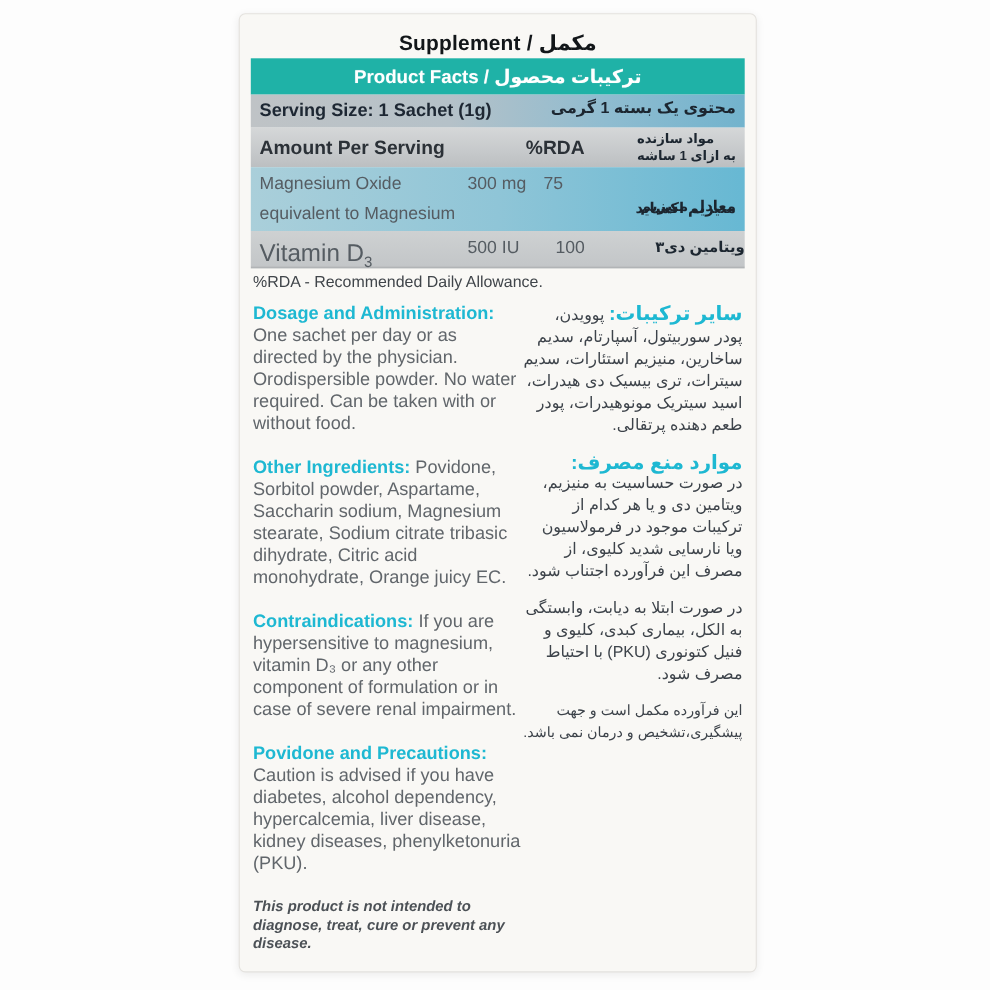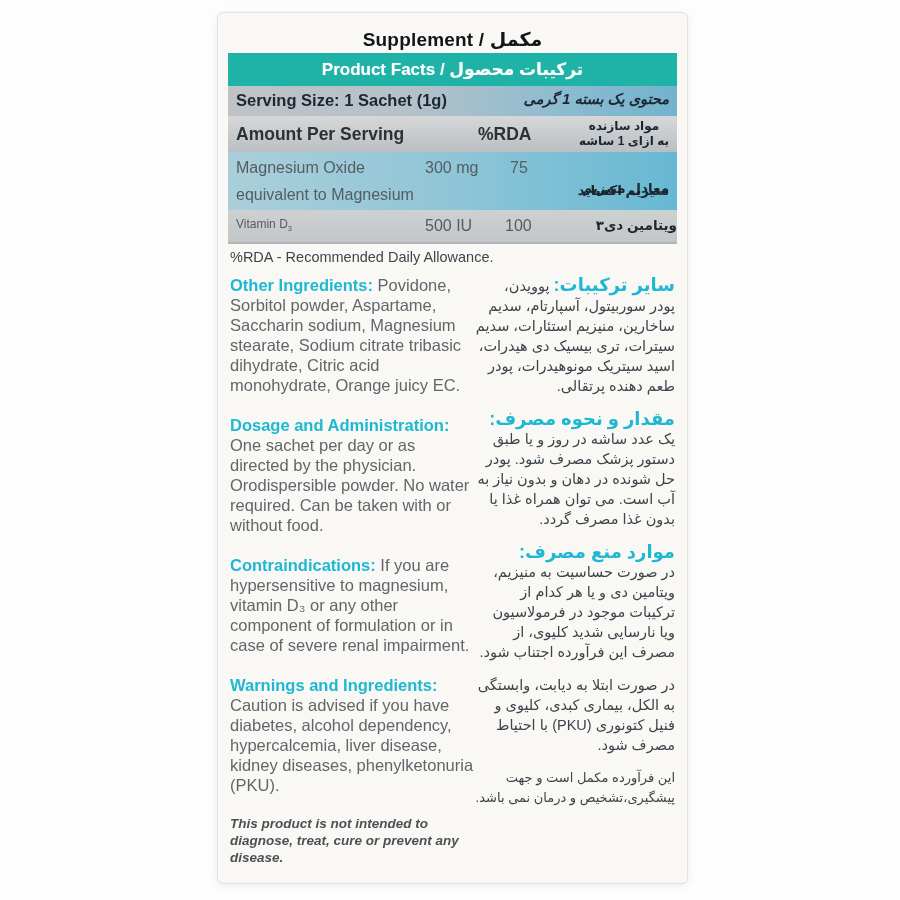--- a/index.html
+++ b/index.html
@@ -26,38 +26,38 @@
     color:#ffffff;font-weight:bold;font-size:17px;text-align:center;
     text-shadow:0 0 1px rgba(255,255,255,.4);
   }
   .facts-table{margin:0 10px;}
   .t-row{position:relative;}
   .t-row .c{position:absolute;white-space:nowrap;}
   .fa-text{direction:rtl;font-weight:bold;color:#1c2630;}
   
   .row-serving{height:30px;background:linear-gradient(90deg,#bfc3c6 0%,#b5c1c8 40%,#8fbcd0 72%,#72b3cd 100%);}
   .row-serving .serving-en{left:8px;top:5px;font-size:16.5px;font-weight:bold;color:#1d2733;}
-  .row-serving .serving-fa{right:8px;top:5px;font-size:14.5px;font-style:italic;}
+  .row-serving .serving-fa{right:8px;top:5px;font-size:14.5px;}
   
   .row-head{height:36px;background:linear-gradient(180deg,#d5d7d8 0%,#c6c9cb 60%,#bcbfc1 100%);}
   .row-head .head-en{left:8px;top:8px;font-size:17.5px;font-weight:bold;color:#2b3137;}
   .row-head .head-rda{left:250px;top:8px;font-size:17.5px;font-weight:bold;color:#2b3137;}
-  .row-head .head-fa{right:8px;top:3px;font-size:12px;line-height:15px;text-align:center;}
+  .row-head .head-fa{right:8px;top:3px;font-size:12px;line-height:15px;text-align:left;}
   .row-head .head-fa .fa-l1,.row-head .head-fa .fa-l2{display:block;}
   
   .row-mag{height:58px;background:linear-gradient(90deg,#aacfda 0%,#8fc5d7 50%,#67b8d3 100%);}
   .row-mag .m-name1{left:8px;top:7px;font-size:16px;color:#555c62;}
   .row-mag .m-amount{left:197px;top:7px;font-size:16px;color:#555c62;}
-  .row-mag .m-rda{left:282px;top:7px;font-size:16px;color:#555c62;}
+  .row-mag .m-rda{left:266px;top:7px;font-size:16px;color:#555c62;}
   .row-mag .m-fa1{right:8px;top:6px;font-size:13.5px;margin-top:24px;}
   .row-mag .m-name2{left:8px;top:34px;font-size:16px;color:#555c62;}
   .row-mag .m-fa2{right:8px;top:28px;font-size:13.5px;}
   
   .row-vit{height:32px;background:linear-gradient(180deg,#ced1d2 0%,#c3c6c8 100%);border-bottom:2px solid #b1b4b6;}
-  .row-vit .v-name{left:8px;top:7px;font-size:12px;color:#555c62;}
+  .row-vit .v-name{left:8px;top:7px;font-size:22px;color:#555c62;}
   .row-vit .v-name sub{font-size:0.62em;}
   .row-vit .v-amount{left:197px;top:7px;font-size:16px;color:#555c62;}
   .row-vit .v-rda{left:277px;top:7px;font-size:16px;color:#555c62;text-align:right;}
   .row-vit .v-fa{right:0;top:7px;font-size:13.5px;}
   
   .footnote{margin:5px 12px 0;font-size:14.5px;color:#40454a;}
   
   .cols{display:flex;justify-content:space-between;padding:0 12px;margin-top:10px;}
   .col-en{width:246px;}
   .col-fa{width:200px;direction:rtl;text-align:right;}
@@ -114,46 +114,42 @@
     </div>
 
   </div>
 
   <p class="footnote">%RDA - Recommended Daily Allowance.</p>
 
   <div class="cols">
 
     <div class="col-en">
       <p class="sec">
+        <span class="h block">Dosage and Administration:</span>
+        <span>One sachet per day or as directed by the physician. Orodispersible powder. No water required. Can be taken with or without food.</span>
+      </p>
+      <p class="sec">
         <span class="h">Other Ingredients:</span>
         <span>Povidone, Sorbitol powder, Aspartame, Saccharin sodium, Magnesium stearate, Sodium citrate tribasic dihydrate, Citric acid monohydrate, Orange juicy EC.</span>
-      </p>
-      <p class="sec">
-        <span class="h block">Dosage and Administration:</span>
-        <span>One sachet per day or as directed by the physician. Orodispersible powder. No water required. Can be taken with or without food.</span>
       </p>
       <p class="sec">
         <span class="h">Contraindications:</span>
         <span>If you are hypersensitive to magnesium, vitamin D₃ or any other component of formulation or in case of severe renal impairment.</span>
       </p>
       <p class="sec">
-        <span class="h block">Warnings and Ingredients:</span>
+        <span class="h block">Povidone and Precautions:</span>
         <span>Caution is advised if you have diabetes, alcohol dependency, hypercalcemia, liver disease, kidney diseases, phenylketonuria (PKU).</span>
       </p>
       <p class="disclaimer-en">This product is not intended to diagnose, treat, cure or prevent any disease.</p>
     </div>
 
     <div class="col-fa" dir="rtl">
       <p class="sec">
         <span class="h">سایر ترکیبات:</span>
         <span>پوویدن، پودر سوربیتول، آسپارتام، سدیم ساخارین، منیزیم استئارات، سدیم سیترات، تری بیسیک دی هیدرات، اسید سیتریک مونوهیدرات، پودر طعم دهنده پرتقالی.</span>
-      </p>
-      <p class="sec">
-        <span class="h block">مقدار و نحوه مصرف:</span>
-        <span>یک عدد ساشه در روز و یا طبق دستور پزشک مصرف شود. پودر حل شونده در دهان و بدون نیاز به آب است. می توان همراه غذا یا بدون غذا مصرف گردد.</span>
       </p>
       <p class="sec">
         <span class="h block">موارد منع مصرف:</span>
         <span>در صورت حساسیت به منیزیم، ویتامین دی و یا هر کدام از ترکیبات موجود در فرمولاسیون ویا نارسایی شدید کلیوی، از مصرف این فرآورده اجتناب شود.</span>
       </p>
       <p class="sec">
         <span>در صورت ابتلا به دیابت، وابستگی به الکل، بیماری کبدی، کلیوی و فنیل کتونوری (PKU) با احتیاط مصرف شود.</span>
       </p>
       <p class="disclaimer-fa">این فرآورده مکمل است و جهت پیشگیری،تشخیص و درمان نمی باشد.</p>
     </div>

